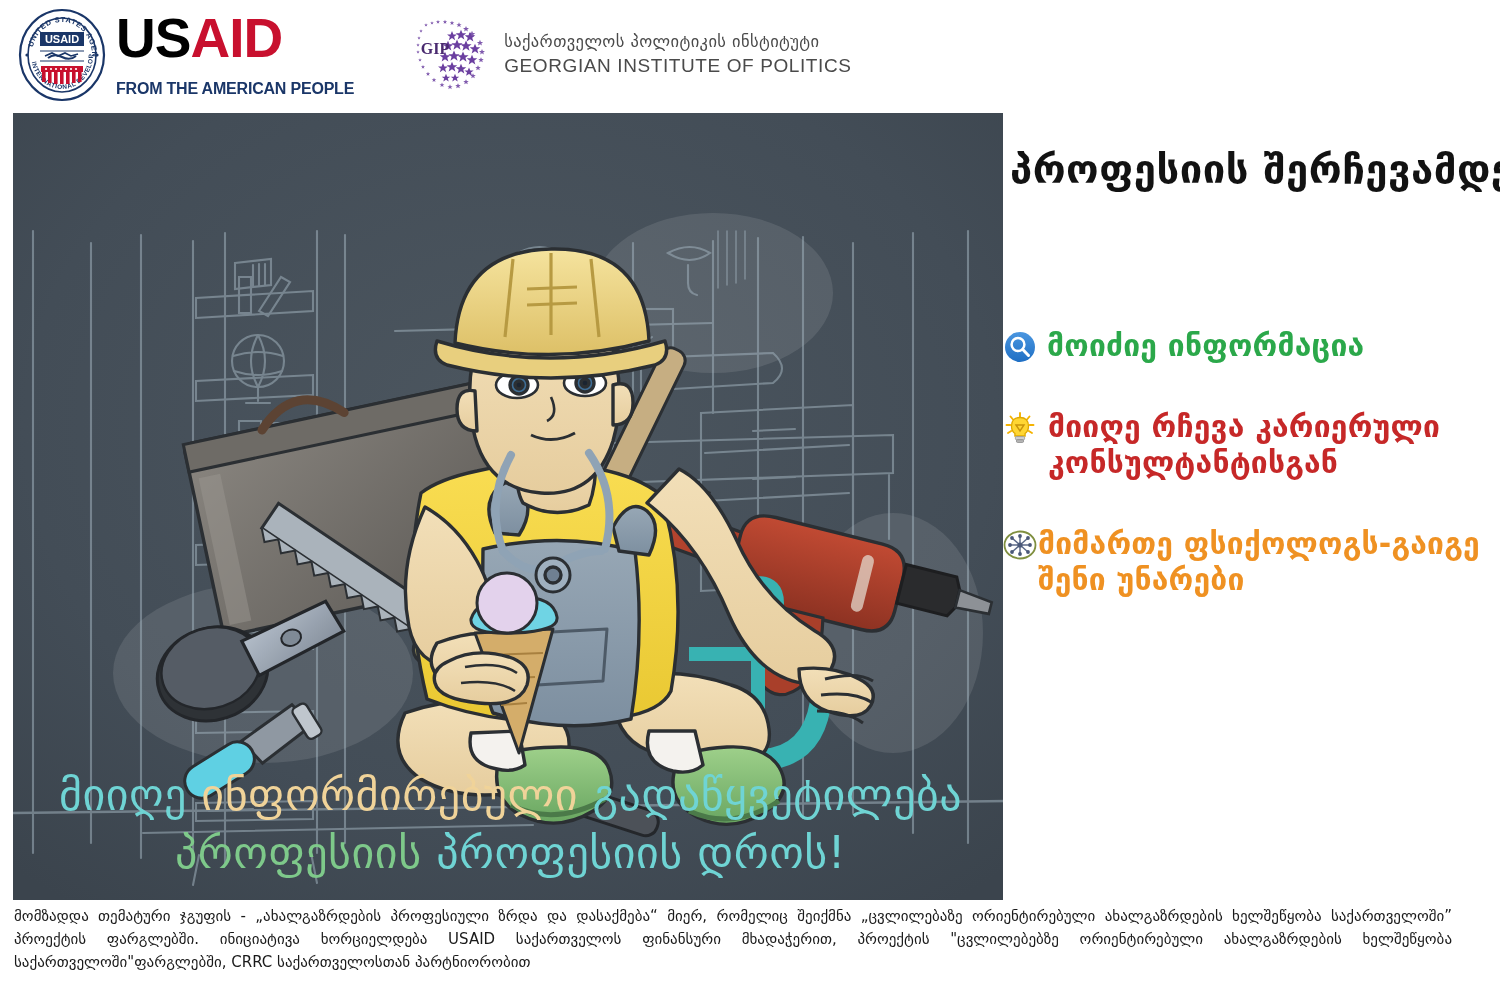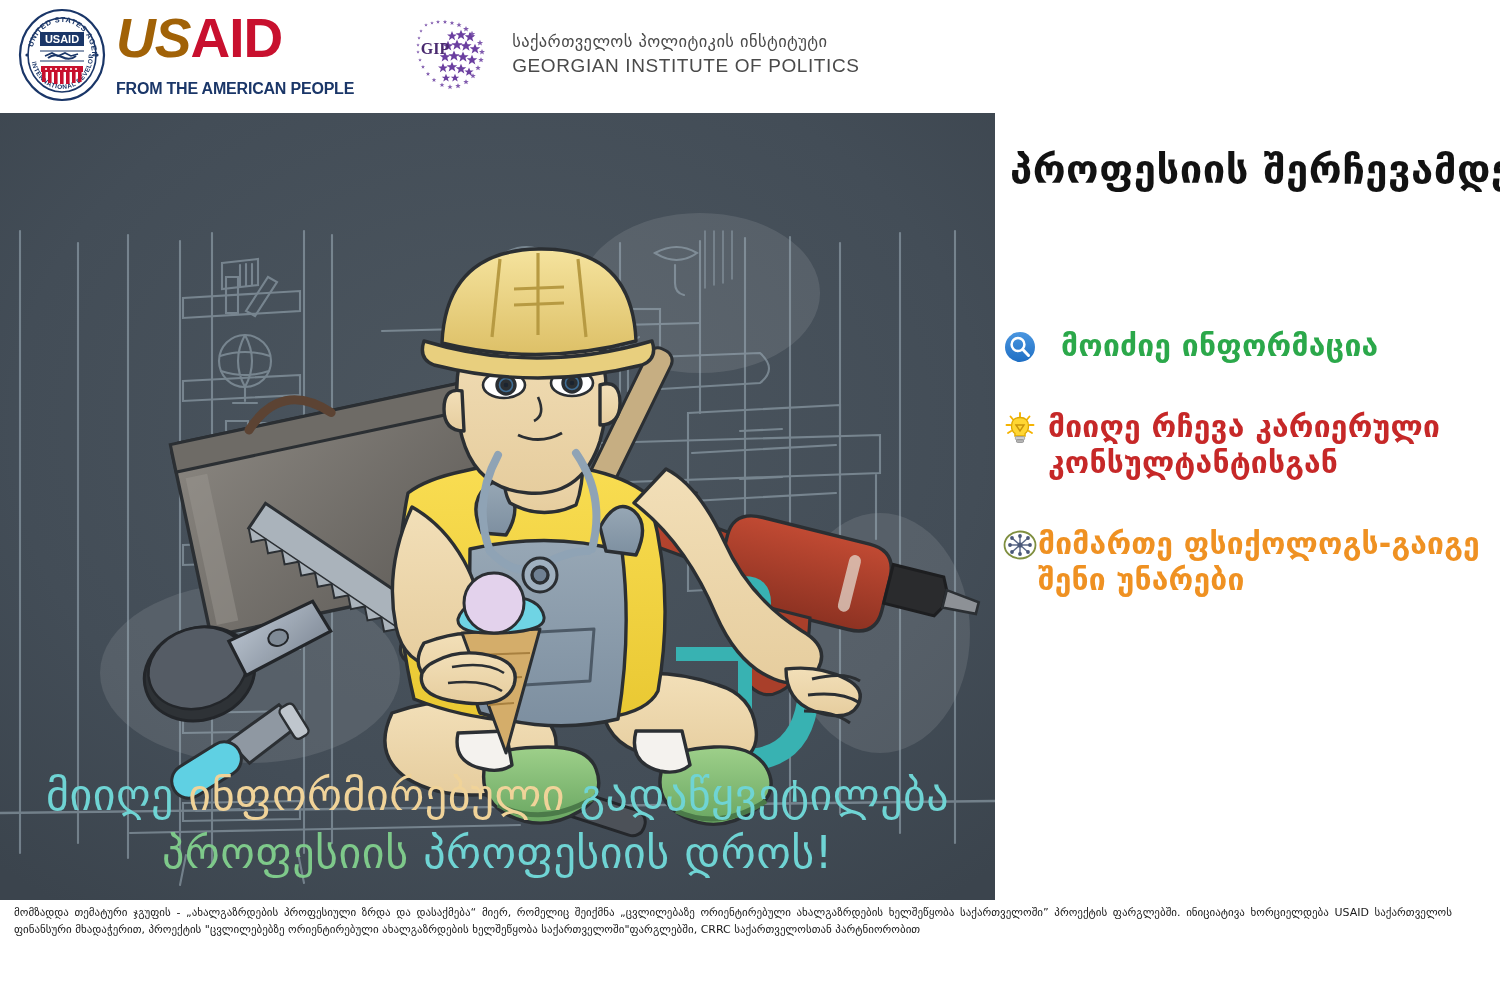--- a/index.html
+++ b/index.html
@@ -42,38 +42,37 @@
     justify-content: center;
   }
   .usaid-word {
     font-family: "Liberation Sans", sans-serif;
     font-weight: bold;
     font-size: 55px;
     letter-spacing: -1px;
     line-height: 0.95;
     white-space: nowrap;
   }
-  .usaid-word .us { color: #a16207; font-style: italic; }
+  .usaid-word .us { color: #000000; }
   .usaid-word .aid { color: #c8102e; }
   .usaid-tag {
     font-family: "Liberation Sans", sans-serif;
     font-weight: bold;
     font-size: 16px;
     color: #1a3668;
     letter-spacing: -0.2px;
     margin-top: 16px;
     white-space: nowrap;
   }
 
   
   .gip-logo {
     display: flex;
     align-items: center;
     margin-left: 58px;
-    gap: 8px;
   }
   .gip-globe {
     width: 78px; height: 78px;
     position: relative;
   }
   .gip-text {
     margin-left: 14px;
     display: flex;
     flex-direction: column;
     justify-content: center;
@@ -92,21 +91,21 @@
     color: #4a4a4a;
     letter-spacing: 0.6px;
     white-space: nowrap;
     line-height: 1.3;
     margin-top: 1px;
   }
 
   
   .poster {
     position: absolute;
-    left: 0; top: 113px;
+    left: 13px; top: 113px;
     width: 995px; height: 787px;
     background: #b91c1c;
     overflow: hidden;
   }
   .poster-art { position: absolute; left: 0; top: 0; width: 995px; height: 787px; }
 
   
   .poster-caption {
     position: absolute;
     left: 0; bottom: 18px;
@@ -156,33 +155,33 @@
     margin-top: 2px;
     position: relative;
   }
   .bullet-text {
     font-family: "DejaVu Sans", sans-serif;
     font-size: 30px;
     font-weight: bold;
     line-height: 1.22;
     letter-spacing: 0.2px;
   }
-  .b1 .bullet-text { color: #2ba84a; margin-left: 24px; }
+  .b1 .bullet-text { color: #2ba84a; margin-left: 10px; }
   .b2 .bullet-text { color: #c62828; margin-left: 11px; }
   .b3 .bullet-text { color: #ef9122; margin-left: 1px; }
 
   
   .footer {
     position: absolute;
     left: 0; top: 905px;
     width: 1466px;
     padding: 0 14px;
     box-sizing: border-box;
     font-family: "DejaVu Sans", sans-serif;
-    font-size: 11px;
+    font-size: 15px;
     line-height: 1.52;
     color: #1a1a1a;
     text-align: justify;
   }
   .footer p { margin: 0; }
 </style>
 </head>
 <body>
 
 <div class="logo-bar">

